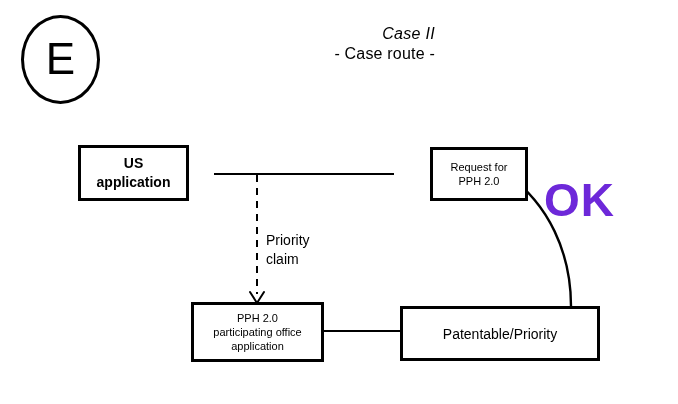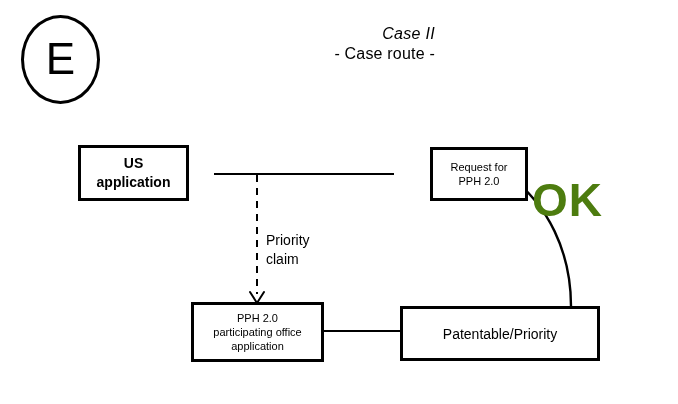--- a/index.html
+++ b/index.html
@@ -135,27 +135,27 @@
     text-align: left;
     white-space: pre-line;
   }
   #label-priority-claim {
     left: 266px;
     top: 231px;
     width: 80px;
   }
   #label-ok {
     position: absolute;
-    left: 532px;
+    left: 544px;
     top: 176px;
     font-size: 46px;
     font-weight: bold;
     line-height: 48px;
     letter-spacing: 1px;
-    color: #4d7c0f;
+    color: #6d28d9;
   }
 </style>
 </head>
 <body>
 
 <div id="canvas">
 
   <div class="badge">
     <span class="badge-letter">E</span>
   </div>

